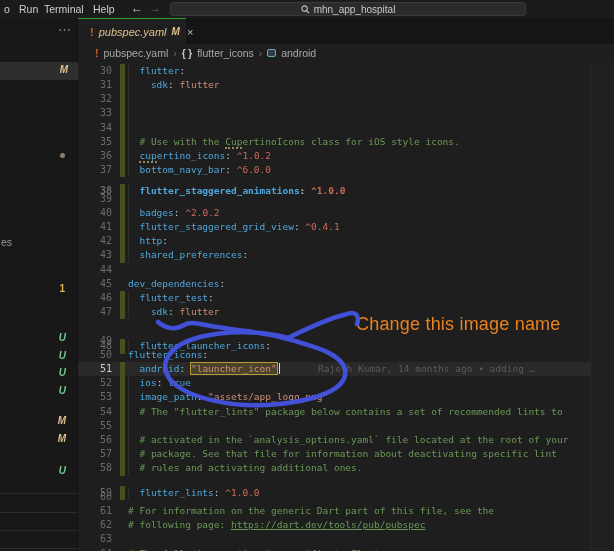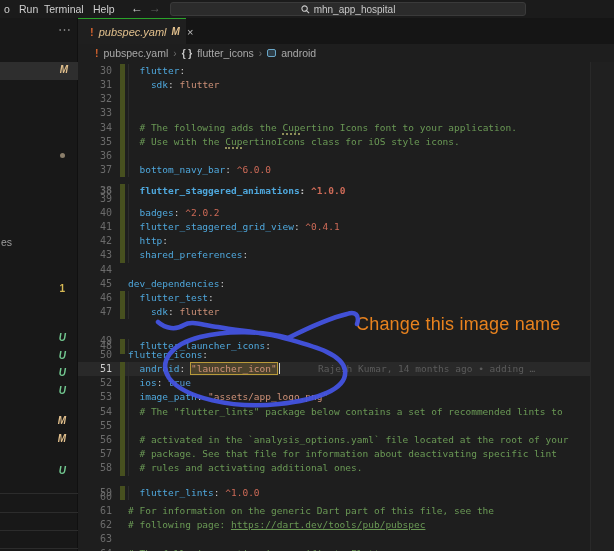--- a/index.html
+++ b/index.html
@@ -159,23 +159,23 @@
     <span class="bc-field-icon"></span>
     <span>android</span>
   </div>
 
   <div class="editor">
     <div id="code-slot">
         <div class="code-line" style="top: 1.8px;"><span class="ln">30</span><span class="git-bar"></span><span class="indent-guide"></span><span class="txt"><span class="tk-p">  </span><span class="tk-key">flutter</span><span class="tk-p">:</span></span></div>
         <div class="code-line" style="top: 16px;"><span class="ln">31</span><span class="git-bar"></span><span class="indent-guide"></span><span class="txt"><span class="tk-p">    </span><span class="tk-key">sdk</span><span class="tk-p">: </span><span class="tk-str">flutter</span></span></div>
         <div class="code-line" style="top: 30.2px;"><span class="ln">32</span><span class="git-bar"></span><span class="indent-guide"></span><span class="txt"></span></div>
         <div class="code-line" style="top: 44.4px;"><span class="ln">33</span><span class="git-bar"></span><span class="indent-guide"></span><span class="txt"></span></div>
-        <div class="code-line" style="top: 58.6px;"><span class="ln">34</span><span class="git-bar"></span><span class="indent-guide"></span><span class="txt"><span class="tk-p">  </span><span class="tk-c"># The following adds the </span><span class="tk-ch">Cup</span><span class="tk-c">ertino Icons font to your application.</span></span></div>
+        <div class="code-line" style="top: 58.6px;"><span class="ln">34</span><span class="git-bar"></span><span class="indent-guide"></span></div>
         <div class="code-line" style="top: 72.8px;"><span class="ln">35</span><span class="git-bar"></span><span class="indent-guide"></span><span class="txt"><span class="tk-p">  </span><span class="tk-c"># Use with the </span><span class="tk-ch">Cup</span><span class="tk-c">ertinoIcons class for iOS style icons.</span></span></div>
-        <div class="code-line" style="top: 87px;"><span class="ln">36</span><span class="git-bar"></span><span class="indent-guide"></span></div>
+        <div class="code-line" style="top: 87px;"><span class="ln">36</span><span class="git-bar"></span><span class="indent-guide"></span><span class="txt"><span class="tk-p">  </span><span class="tk-kh">cup</span><span class="tk-key">ertino_icons</span><span class="tk-p">: </span><span class="tk-num">^1.0.2</span></span></div>
         <div class="code-line" style="top: 101.2px;"><span class="ln">37</span><span class="git-bar"></span><span class="indent-guide"></span><span class="txt"><span class="tk-p">  </span><span class="tk-key">bottom_navy_bar</span><span class="tk-p">: </span><span class="tk-num">^6.0.0</span></span></div>
         <div class="code-line" style="top: 122px; font-weight: bold;"><span class="ln">38</span><span class="git-bar"></span><span class="indent-guide"></span><span class="txt"><span class="tk-p">  </span><span class="tk-key">flutter_staggered_animations</span><span class="tk-p">: </span><span class="tk-num">^1.0.0</span></span></div>
         <div class="code-line" style="top: 129.6px;"><span class="ln">39</span><span class="git-bar"></span><span class="indent-guide"></span></div>
         <div class="code-line" style="top: 143.8px;"><span class="ln">40</span><span class="git-bar"></span><span class="indent-guide"></span><span class="txt"><span class="tk-p">  </span><span class="tk-key">badges</span><span class="tk-p">: </span><span class="tk-num">^2.0.2</span></span></div>
         <div class="code-line" style="top: 158px;"><span class="ln">41</span><span class="git-bar"></span><span class="indent-guide"></span><span class="txt"><span class="tk-p">  </span><span class="tk-key">flutter_staggered_grid_view</span><span class="tk-p">: </span><span class="tk-num">^0.4.1</span></span></div>
         <div class="code-line" style="top: 172.2px;"><span class="ln">42</span><span class="git-bar"></span><span class="indent-guide"></span><span class="txt"><span class="tk-p">  </span><span class="tk-key">http</span><span class="tk-p">:</span></span></div>
         <div class="code-line" style="top: 186.4px;"><span class="ln">43</span><span class="git-bar"></span><span class="indent-guide"></span><span class="txt"><span class="tk-p">  </span><span class="tk-key">shared_preferences</span><span class="tk-p">:</span></span></div>
         <div class="code-line" style="top: 200.6px;"><span class="ln">44</span><span class="txt"></span></div>
         <div class="code-line" style="top: 214.8px;"><span class="ln">45</span><span class="txt"><span class="tk-key">dev_dependencies</span><span class="tk-p">:</span></span></div>
         <div class="code-line" style="top: 229px;"><span class="ln">46</span><span class="git-bar"></span><span class="indent-guide"></span><span class="txt"><span class="tk-p">  </span><span class="tk-key">flutter_test</span><span class="tk-p">:</span></span></div>

